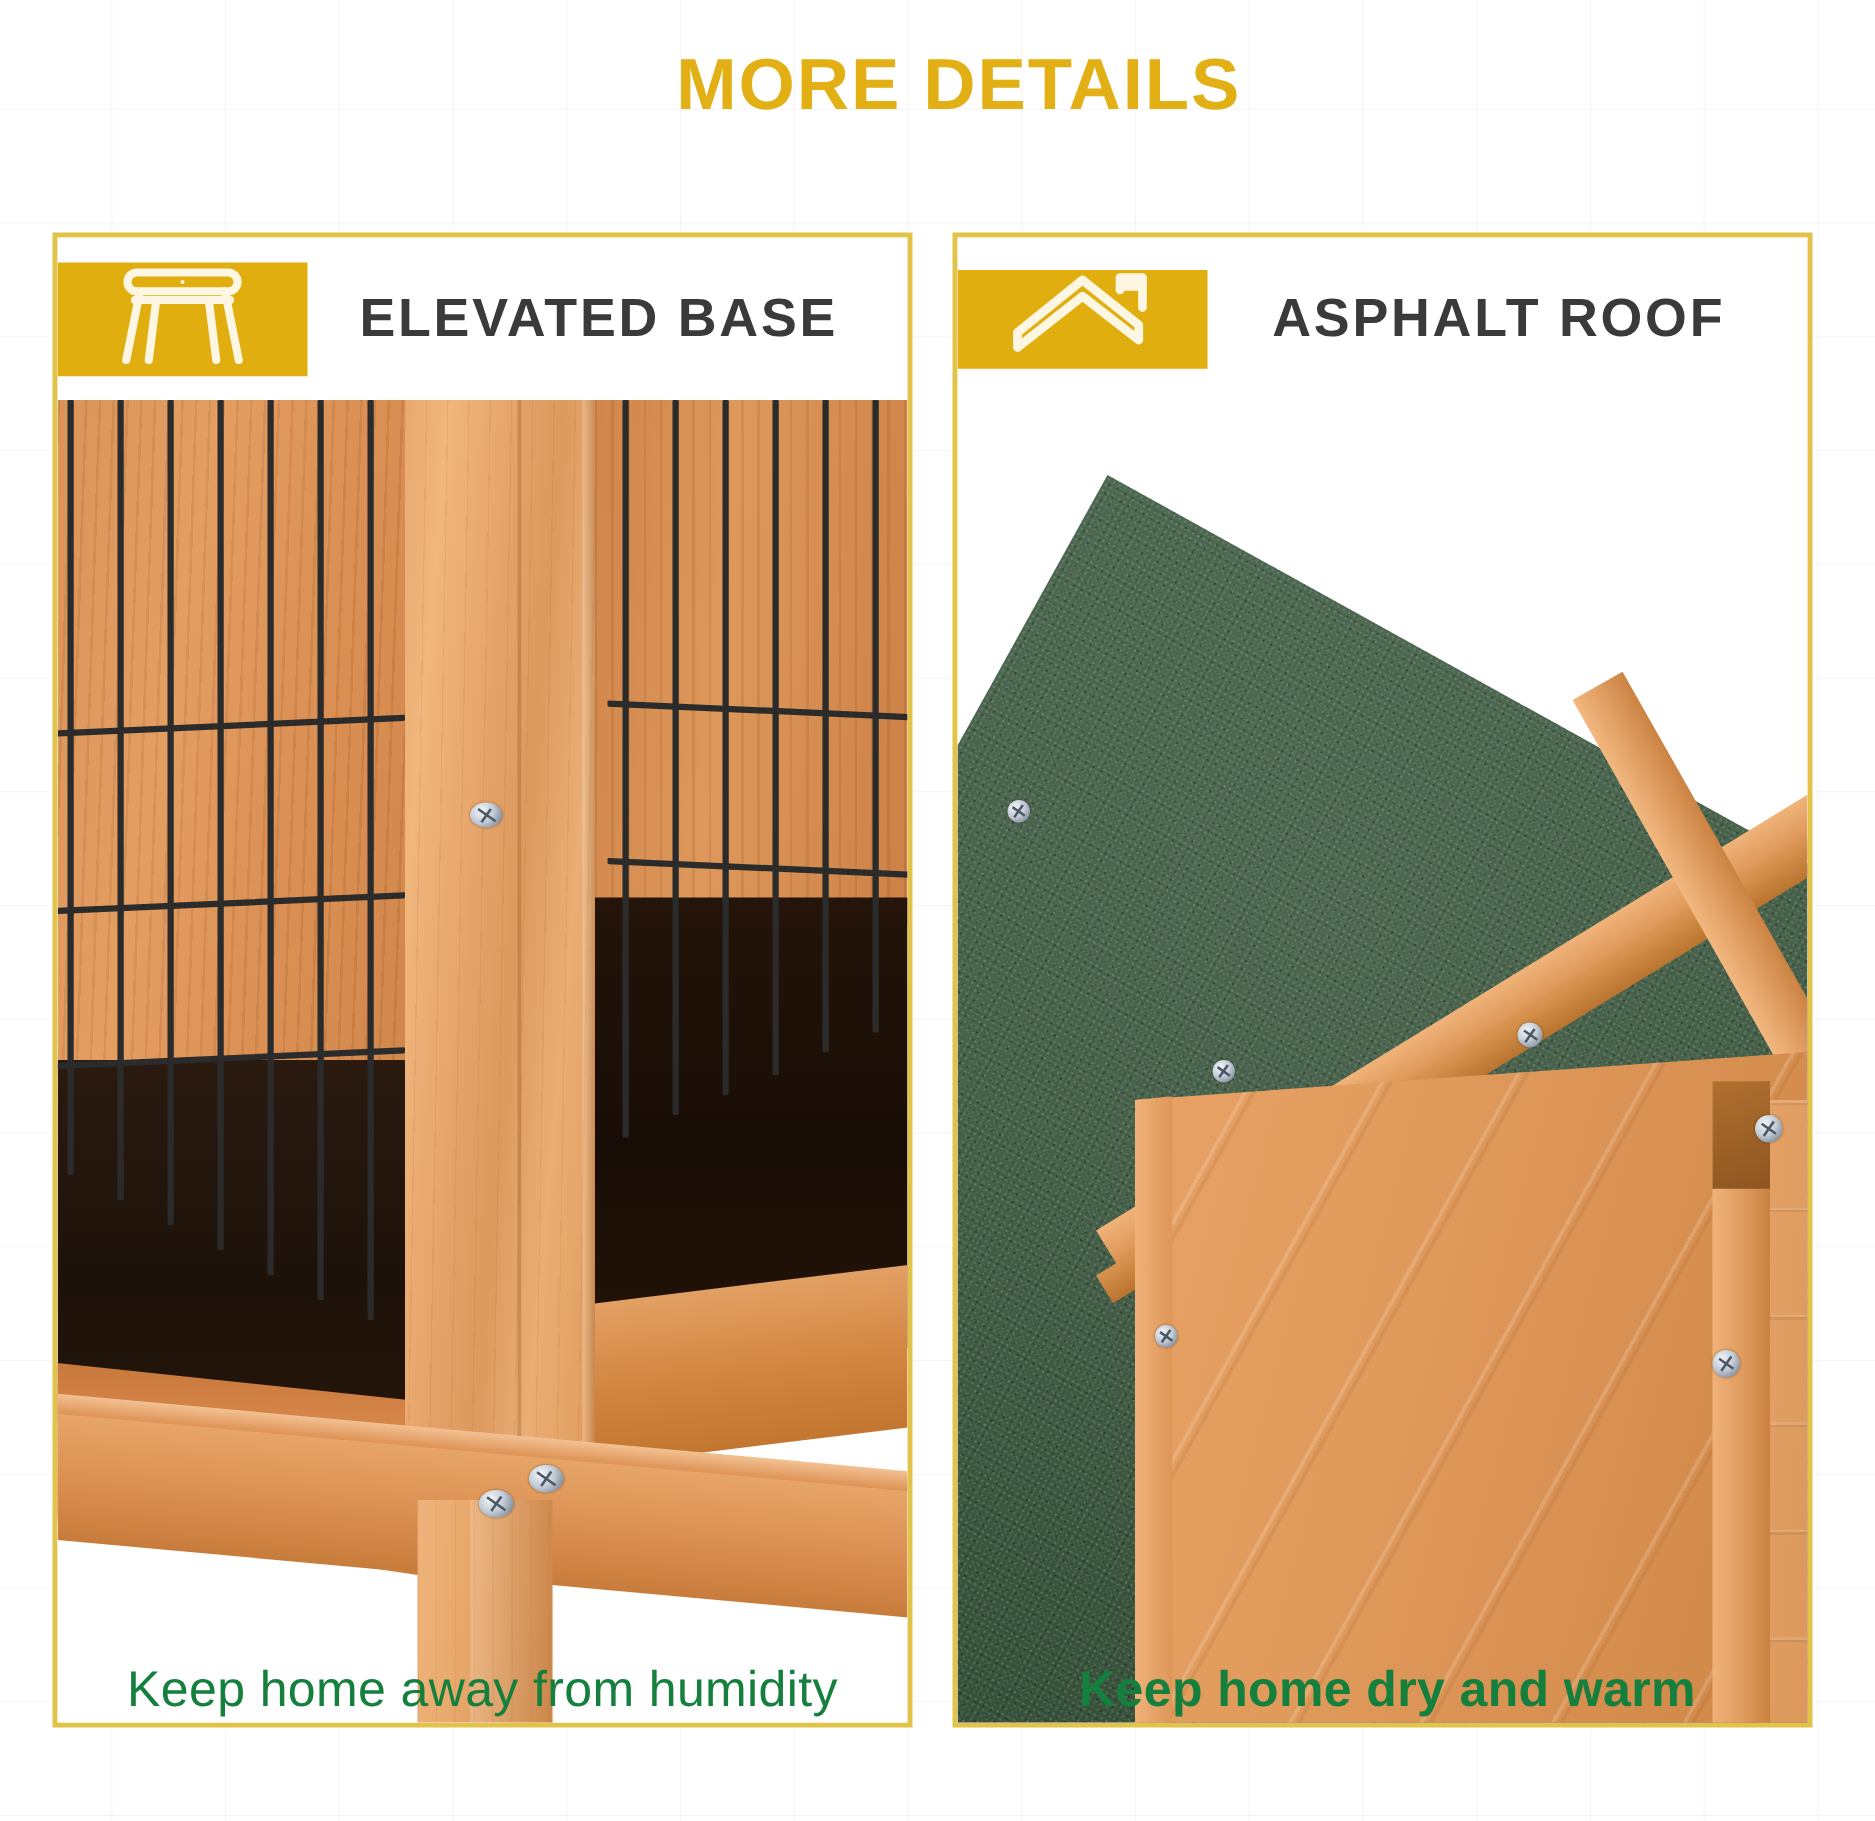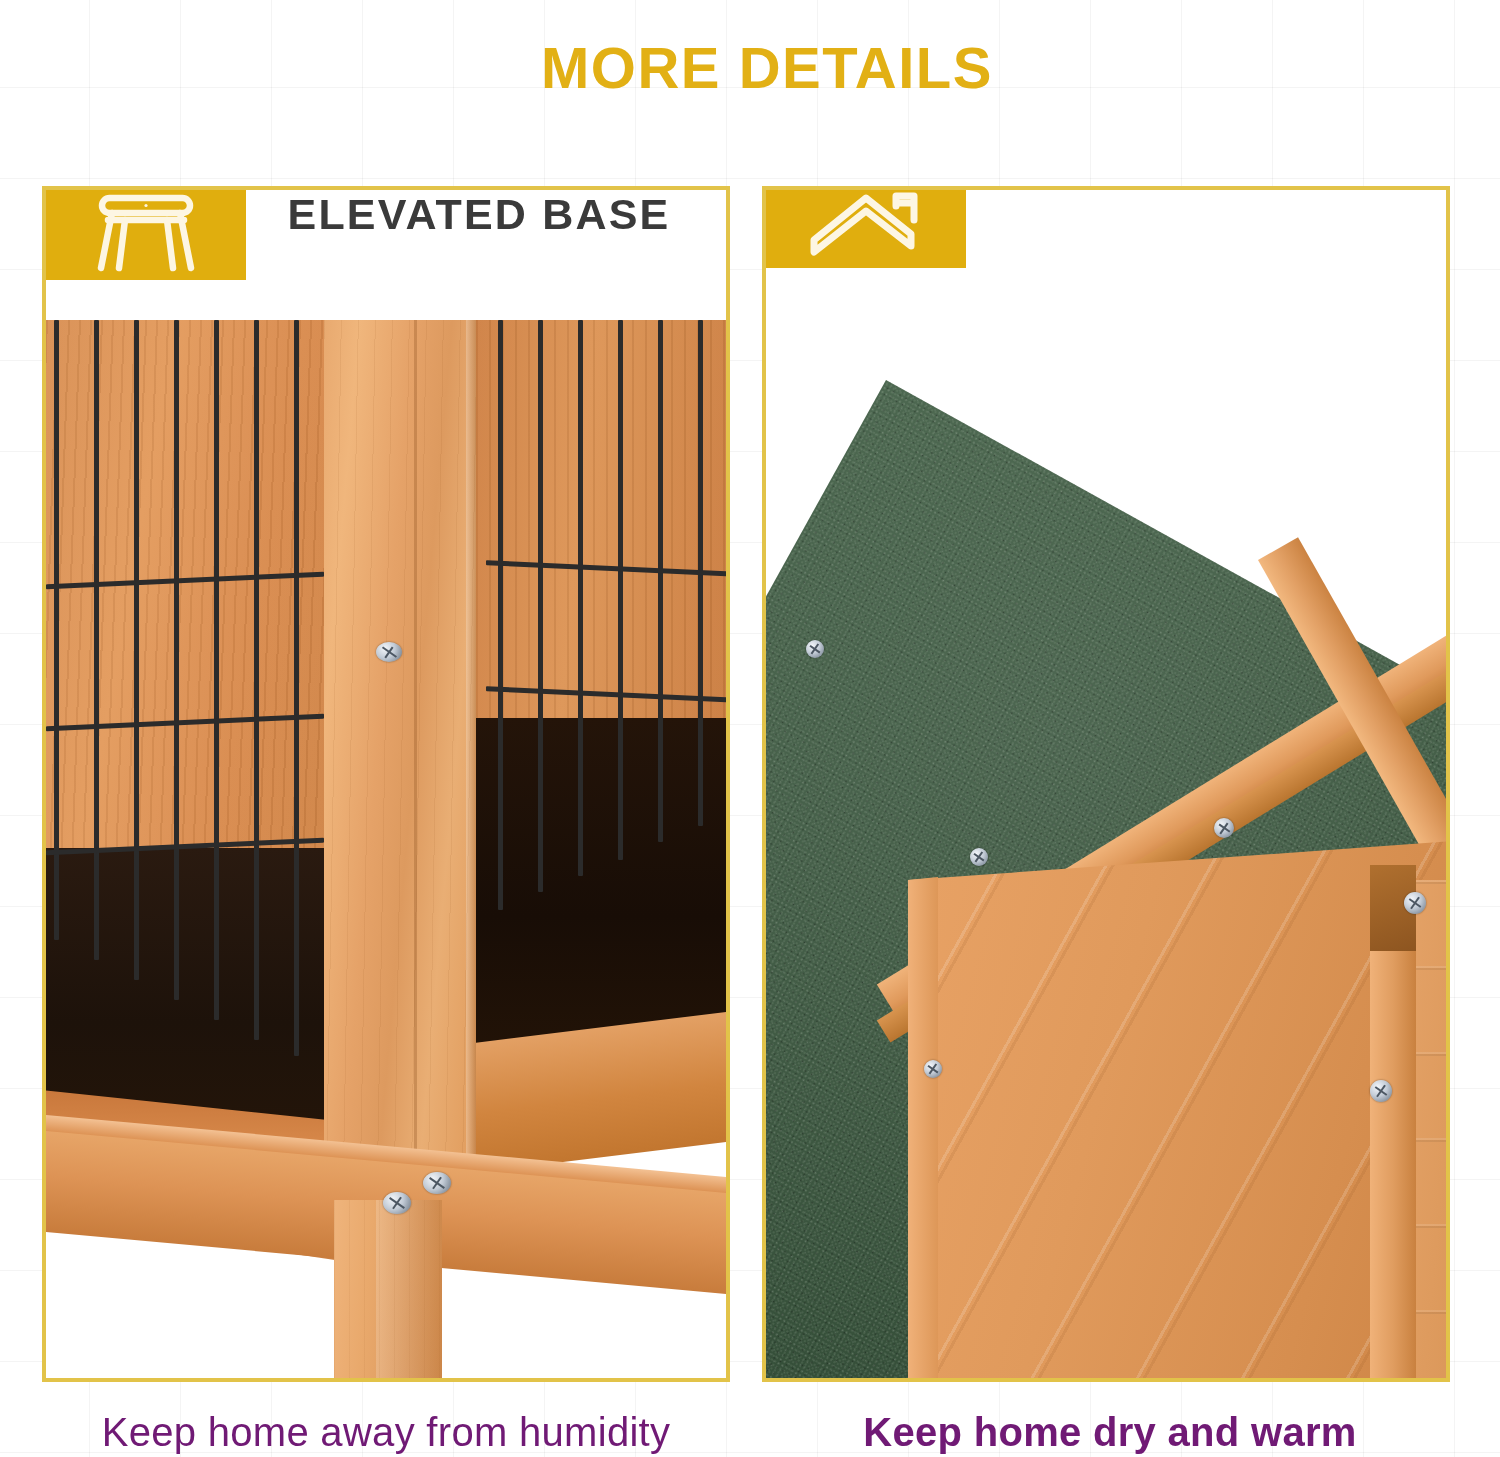--- a/index.html
+++ b/index.html
@@ -53,21 +53,21 @@
   }
   #panel-left  { left: 42px; }
   #panel-right { left: 762px; }
 
   .panel-header {
     position: absolute;
     top: 0; left: 0;
     width: 100%;
     height: 130px;
     display: flex;
-    align-items: flex-start;
+    align-items: center;
     background: #ffffff;
     z-index: 4;
   }
   .badge {
     width: 200px;
     background: #e0ae0e;
     display: flex;
     align-items: center;
     justify-content: center;
     flex: 0 0 200px;
@@ -89,26 +89,26 @@
     top: 130px; left: 0;
     width: 100%;
     height: 1062px;
     overflow: hidden;
     background: #ffffff;
   }
 
   
   .caption {
     position: absolute;
-    top: 1410px;
+    top: 1330px;
     width: 700px;
     text-align: center;
     font-size: 40px;
     font-weight: 300;
-    color: #701a75;
+    color: #15803d;
     letter-spacing: 0.3px;
   }
   #caption-left  { left: 36px; }
   #caption-right { left: 760px; font-weight: bold; }
 
   
   .lp { position:absolute; }
 
   
   .lp-wall-left {
@@ -440,17 +440,18 @@
   <div class="panel-header">
     <div class="badge">
       <span>
         <svg width="116" height="74" viewBox="0 0 116 74" fill="none" stroke="#fdf6e3" stroke-width="7" stroke-linecap="round" stroke-linejoin="round">
           <path d="M6 62 L6 50 L58 8 L103 44 L103 56 L58 21 Z"></path>
           <path d="M88 16 L88 6 L106 6 L106 30"></path>
           <line x1="90" y1="13" x2="104" y2="13"></line>
         </svg>
       </span>
     </div>
+    <div class="title">ASPHALT ROOF</div>
   </div>
 </div>
 
 <div class="caption" id="caption-left">Keep home away from humidity</div>
 <div class="caption" id="caption-right">Keep home dry and warm</div>
 
 </body></html>

